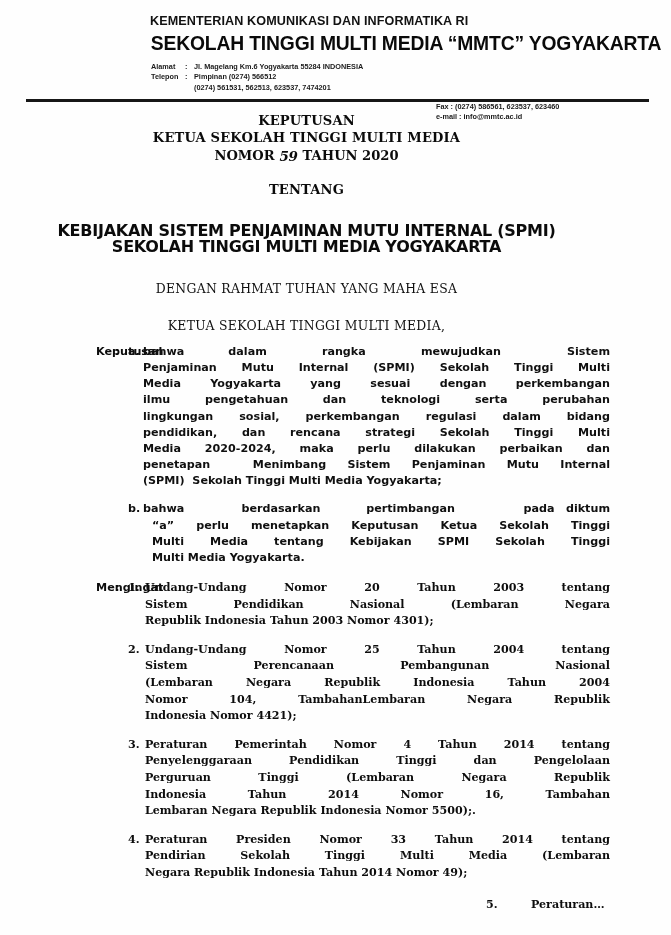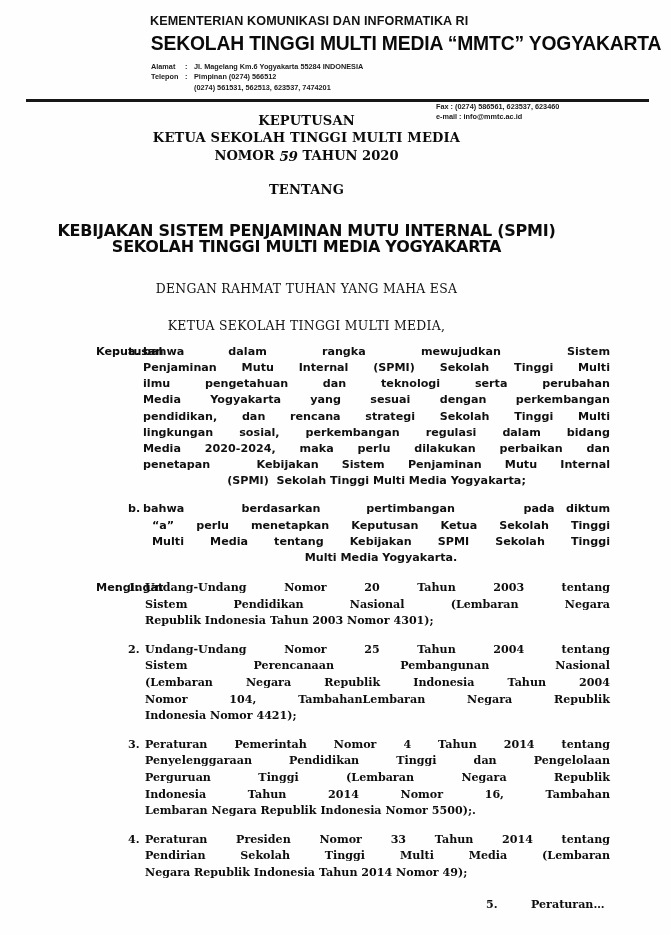--- a/index.html
+++ b/index.html
@@ -262,21 +262,21 @@
     white-space: pre;
   }
   .g-text .last {
     display: block;
     text-align: left;
     white-space: pre;
   }
 
   .m-text .last {
     display: block;
-    text-align: center;
+    text-align: left;
     white-space: pre;
   }
 
   .hang {
     padding-left: 9px;
   }
 
   
   .cont-line {
     position: absolute;
@@ -355,26 +355,26 @@
     <div class="clause">
       <div class="clause-label">Keputusan</div>
       <div class="clause-colon">:</div>
       <div class="clause-body">
 
         <div class="m-item">
           <span class="m-marker">a.</span>
           <span class="m-text">
             <span class="just">bahwa    dalam     rangka     mewujudkan      Sistem</span>
             <span class="just">Penjaminan Mutu Internal (SPMI) Sekolah Tinggi Multi</span>
+            <span class="just">Media Yogyakarta yang sesuai dengan perkembangan</span>
             <span class="just">ilmu   pengetahuan   dan   teknologi   serta   perubahan</span>
-            <span class="just">Media Yogyakarta yang sesuai dengan perkembangan</span>
+            <span class="just">lingkungan sosial, perkembangan regulasi dalam bidang</span>
             <span class="just">pendidikan, dan rencana strategi Sekolah Tinggi Multi</span>
-            <span class="just">lingkungan sosial, perkembangan regulasi dalam bidang</span>
             <span class="just">Media 2020-2024, maka perlu dilakukan perbaikan dan</span>
-            <span class="just">penetapan  Kebijakan Sistem Penjaminan Mutu Internal</span>
+            <span class="just">penetapan  Menimbang Sistem Penjaminan Mutu Internal</span>
             <span class="last">(SPMI)  Sekolah Tinggi Multi Media Yogyakarta;</span>
           </span>
         </div>
 
         <div class="m-item">
           <span class="m-marker">b.</span>
           <span class="m-text">
             <span class="just">bahwa     berdasarkan    pertimbangan      pada diktum</span>
             <span class="just hang">“a” perlu menetapkan Keputusan Ketua Sekolah Tinggi</span>
             <span class="just hang">Multi  Media  tentang  Kebijakan  SPMI  Sekolah  Tinggi</span>

